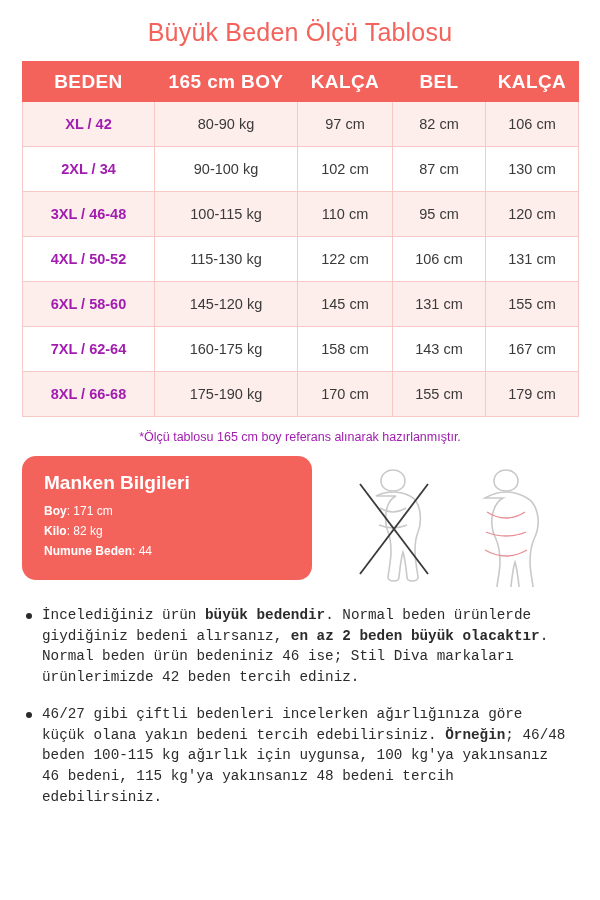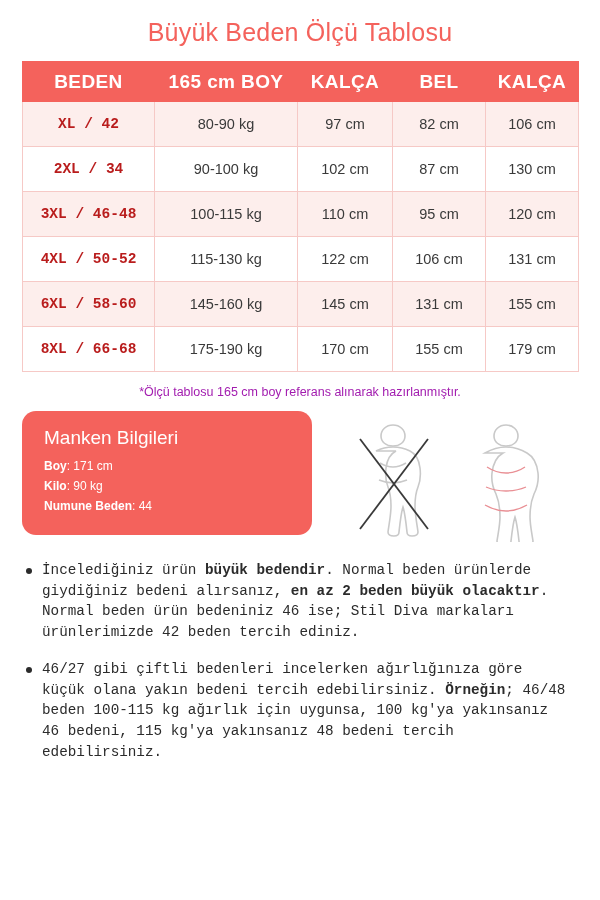--- a/index.html
+++ b/index.html
@@ -52,22 +52,21 @@
     color: #3a3a3a;
   }
   table.size-table tbody tr:nth-child(odd) td {
     background: #fdeeec;
   }
   table.size-table tbody tr:nth-child(even) td {
     background: #ffffff;
   }
   table.size-table td.beden {
     font-weight: bold;
-    color: #b91c1c;
-    font-family: Liberation Mono, monospace;
+    color: #a21caf;
   }
   .col-1 { width: 132px; }
   .col-2 { width: 143px; }
   .col-3 { width: 95px; }
   .col-4 { width: 93px; }
   .col-5 { width: 93px; }
 
   .note {
     text-align: center;
     font-size: 12.5px;
@@ -84,21 +83,21 @@
   .model-card {
     background: #f4625c;
     color: #ffffff;
     border-radius: 14px;
     width: 290px;
     padding: 14px 18px 16px 22px;
   }
   .model-card h2 {
     margin: 2px 0 10px 0;
     font-size: 19px;
-    font-weight: normal;
+    font-weight: bold;
   }
   .model-card .line {
     font-size: 12px;
     margin: 6px 0;
   }
   .model-card .line b { font-weight: bold; }
   .figures {
     flex: 1;
     display: flex;
     justify-content: center;
@@ -181,45 +180,52 @@
       </tr>
       <tr>
         <td class="beden">4XL / 50-52</td>
         <td>115-130 kg</td>
         <td>122 cm</td>
         <td>106 cm</td>
         <td>131 cm</td>
       </tr>
       <tr>
         <td class="beden">6XL / 58-60</td>
-        <td>145-160 kg</td>
+        <td>145-120 kg</td>
         <td>145 cm</td>
         <td>131 cm</td>
         <td>155 cm</td>
+      </tr>
+      <tr>
+        <td class="beden">7XL / 62-64</td>
+        <td>160-175 kg</td>
+        <td>158 cm</td>
+        <td>143 cm</td>
+        <td>167 cm</td>
       </tr>
       <tr>
         <td class="beden">8XL / 66-68</td>
         <td>175-190 kg</td>
         <td>170 cm</td>
         <td>155 cm</td>
         <td>179 cm</td>
       </tr>
     </tbody>
   </table>
 
   <div class="note">*Ölçü tablosu 165 cm boy referans alınarak hazırlanmıştır.</div>
 
   <div class="model-row">
     <div class="model-card">
       <h2>Manken Bilgileri</h2>
       <div class="line">
         <b>Boy</b><span>: 171 cm</span>
       </div>
       <div class="line">
-        <b>Kilo</b><span>: 90 kg</span>
+        <b>Kilo</b><span>: 82 kg</span>
       </div>
       <div class="line">
         <b>Numune Beden</b><span>: 44</span>
       </div>
     </div>
 
     <div class="figures">
       <div class="fig">
         <svg width="95" height="125" viewBox="0 0 95 125">
           <g fill="none" stroke="#c9c9c9" stroke-width="1.6">

